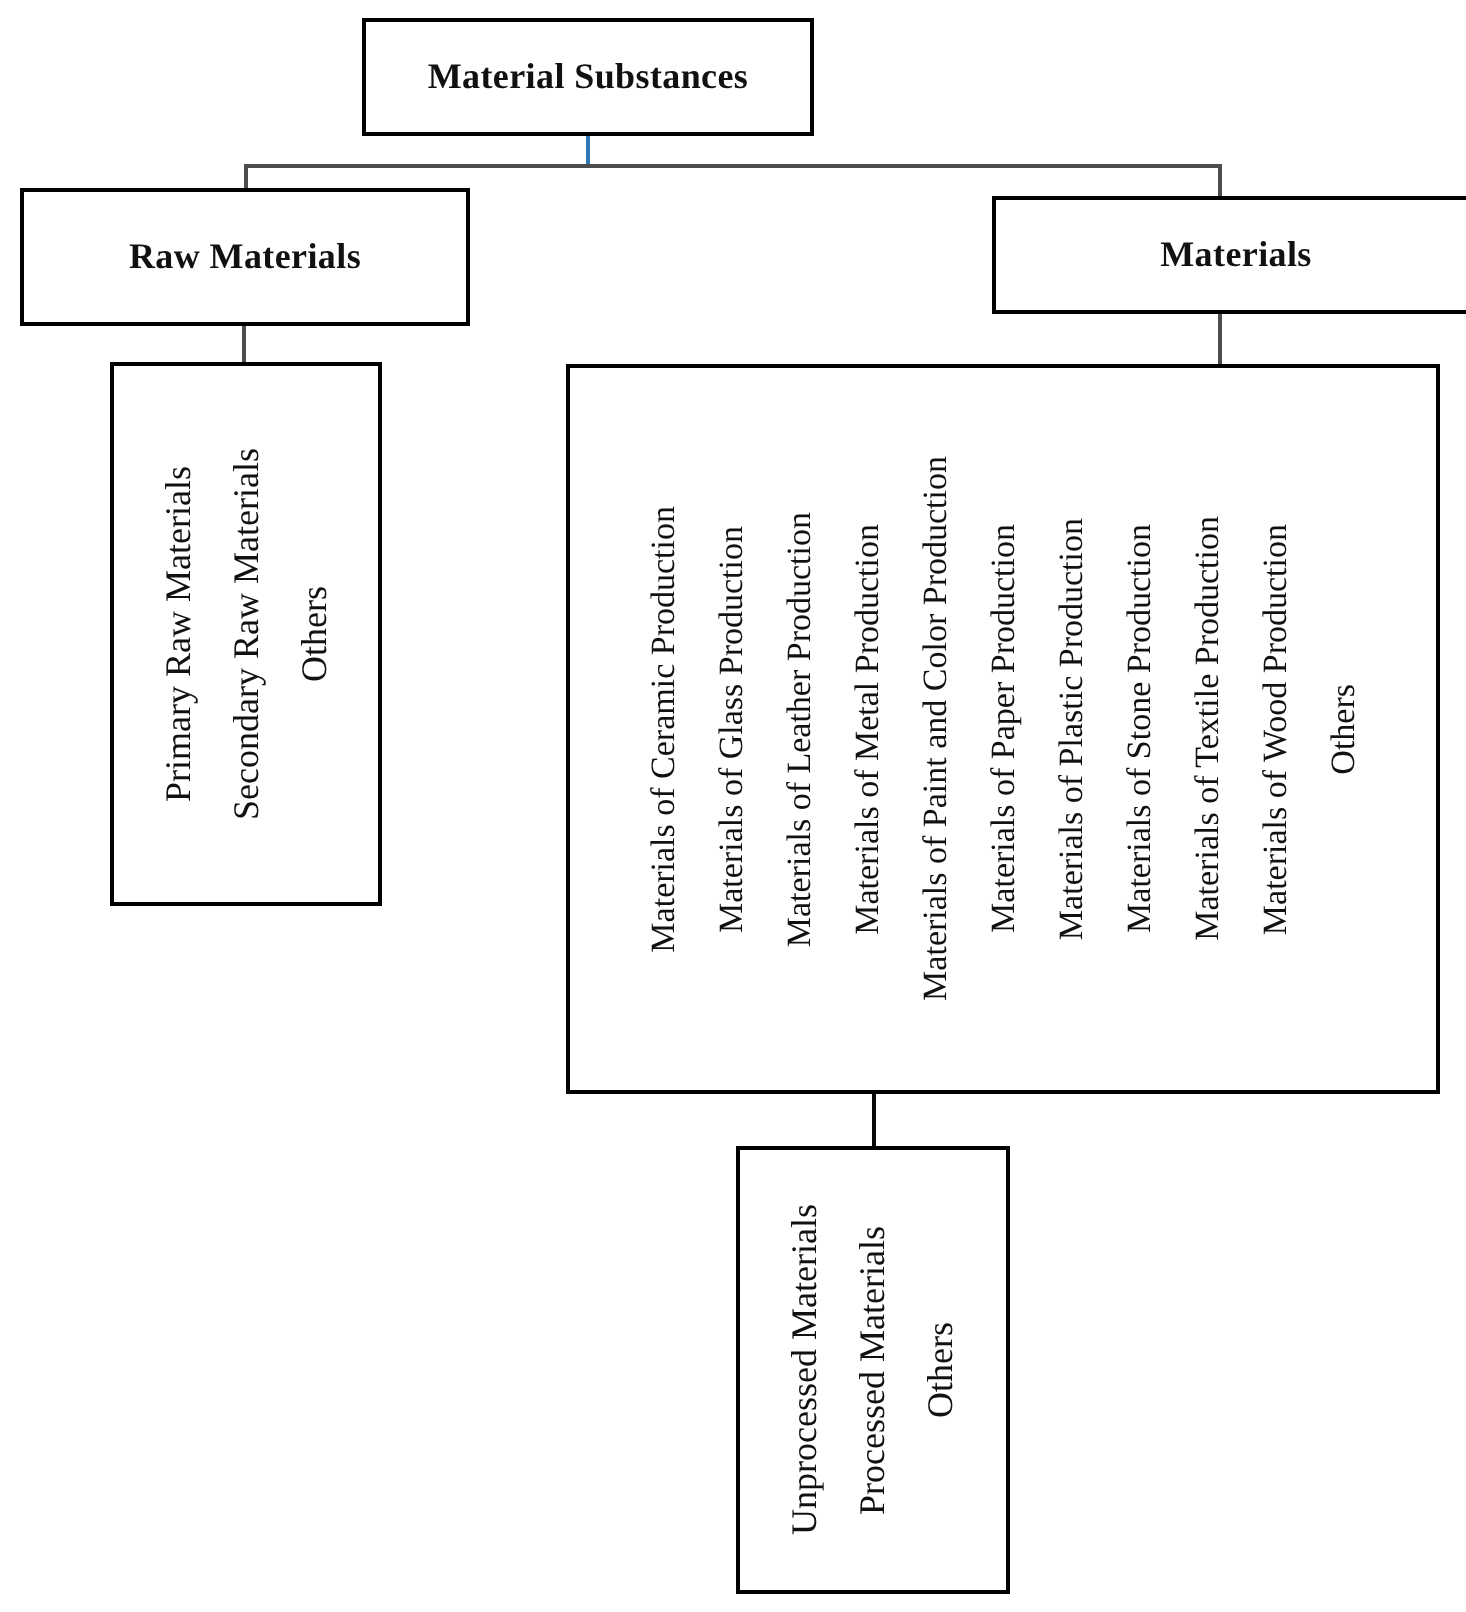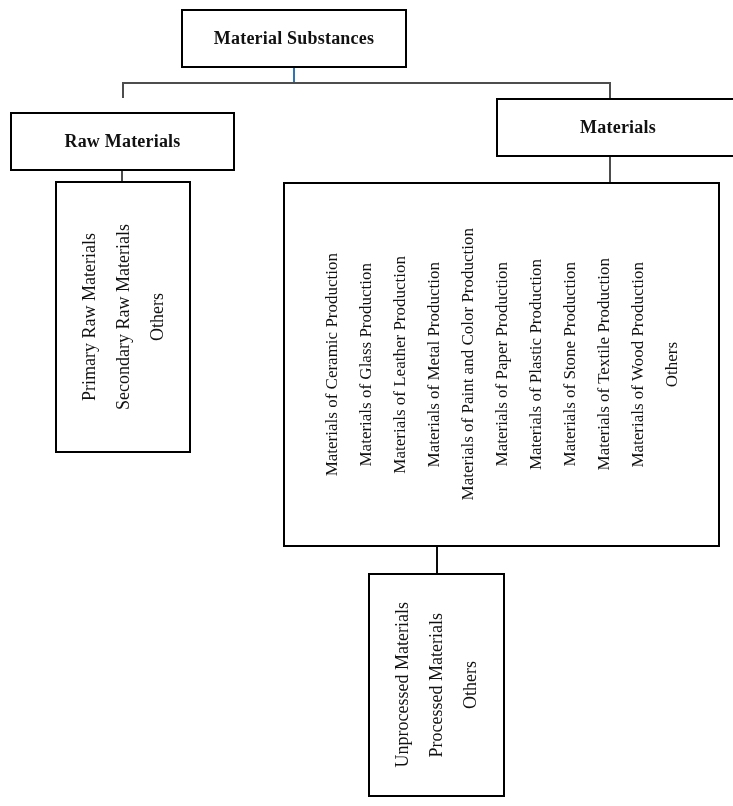--- a/index.html
+++ b/index.html
@@ -56,21 +56,21 @@
   .vgroup.wide  { gap: 14px; }
   .line {
     position: absolute;
     background: #4d4d4d;
   }
   .line.blue  { background: #2E75B6; }
   .line.black { background: #0a0a0a; }
 
   
   #root-box       { left: 181px; top: 9px;   width: 226px; height: 59px; }
-  #raw-box        { left: 10px;  top: 112px;  width: 225px; height: 59px; }
+  #raw-box        { left: 10px;  top: 94px;  width: 225px; height: 69px; }
   #materials-box  { left: 496px; top: 98px;  width: 244px; height: 59px; }
   #raw-sub-box    { left: 55px;  top: 181px; width: 136px; height: 272px; }
   #materials-sub-box { left: 283px; top: 182px; width: 437px; height: 365px; }
   #metal-sub-box  { left: 368px; top: 573px; width: 137px; height: 224px; }
 
   
   #connector-root-stub      { left: 293px; top: 68px;  width: 2px;   height: 15px; }
   #connector-branch-hline   { left: 122px; top: 82px;  width: 489px; height: 2px; }
   #connector-drop-left      { left: 122px; top: 82px;  width: 2px;   height: 16px; }
   #connector-drop-right     { left: 609px; top: 82px;  width: 2px;   height: 16px; }

